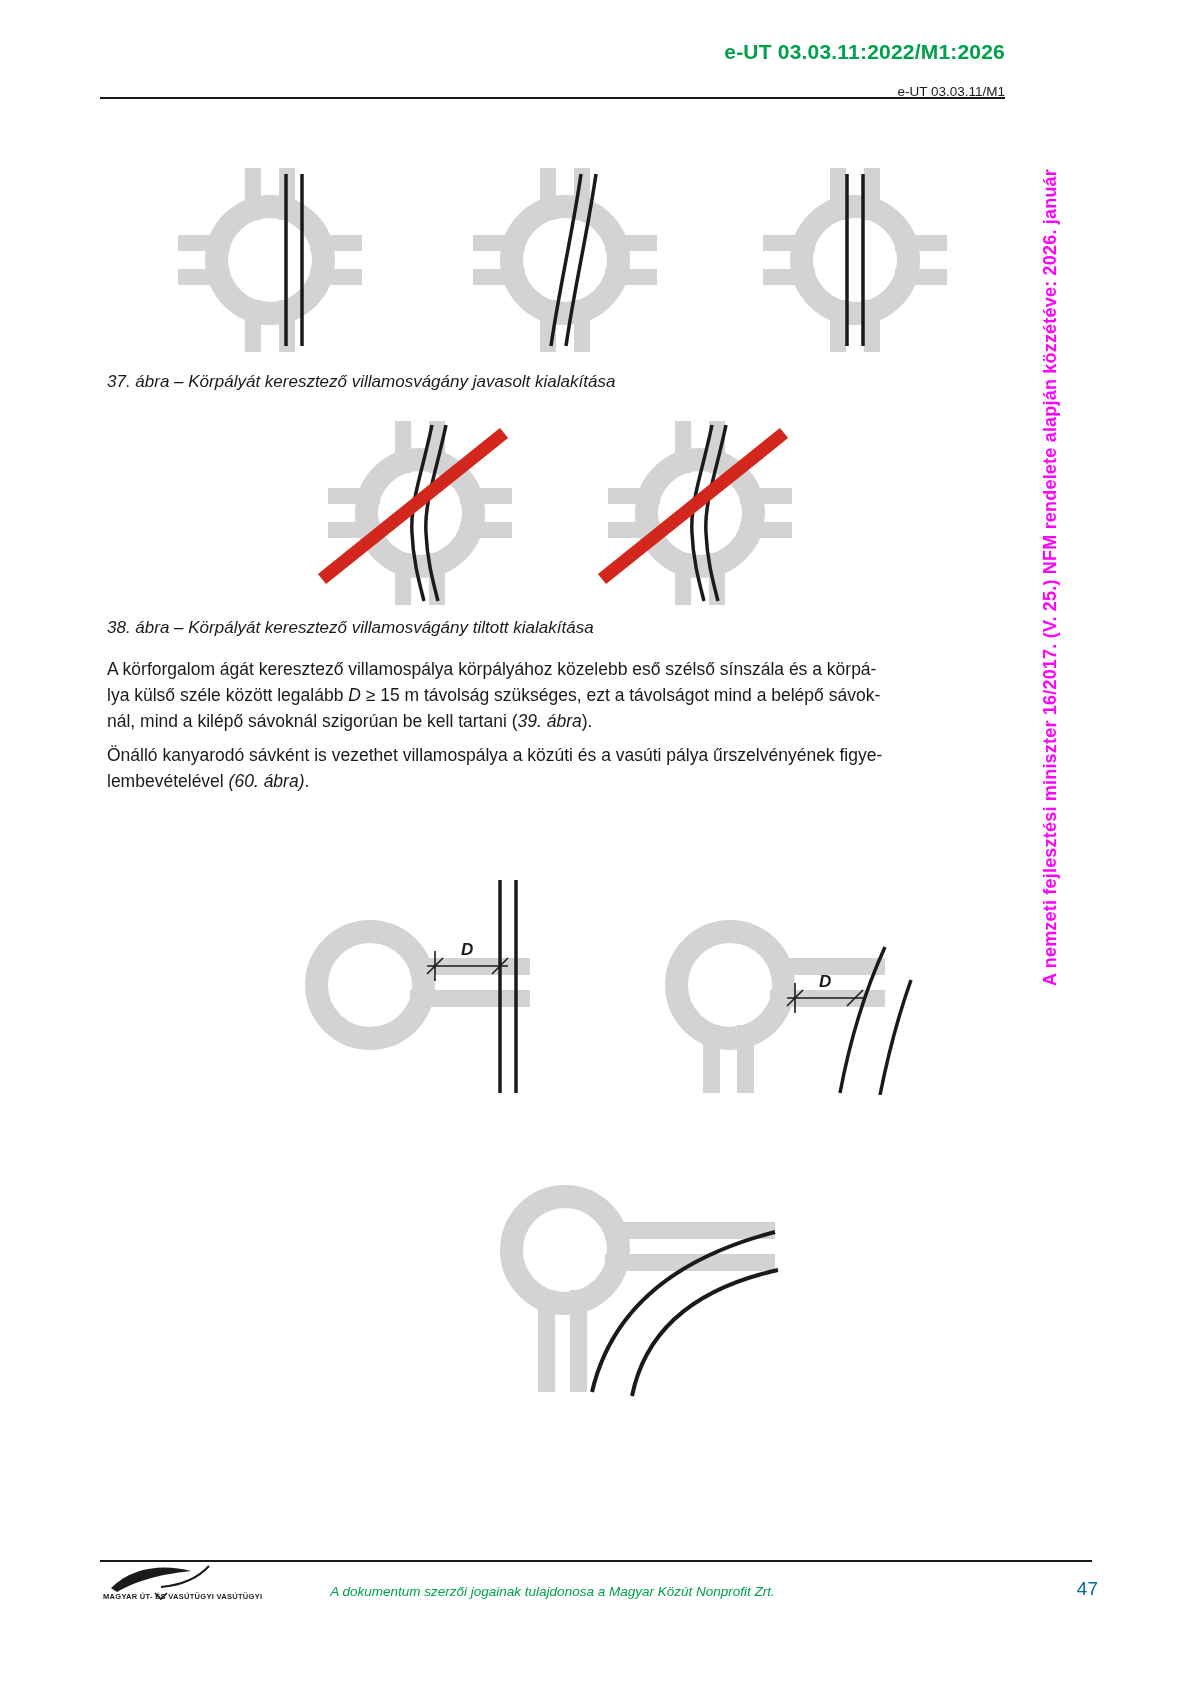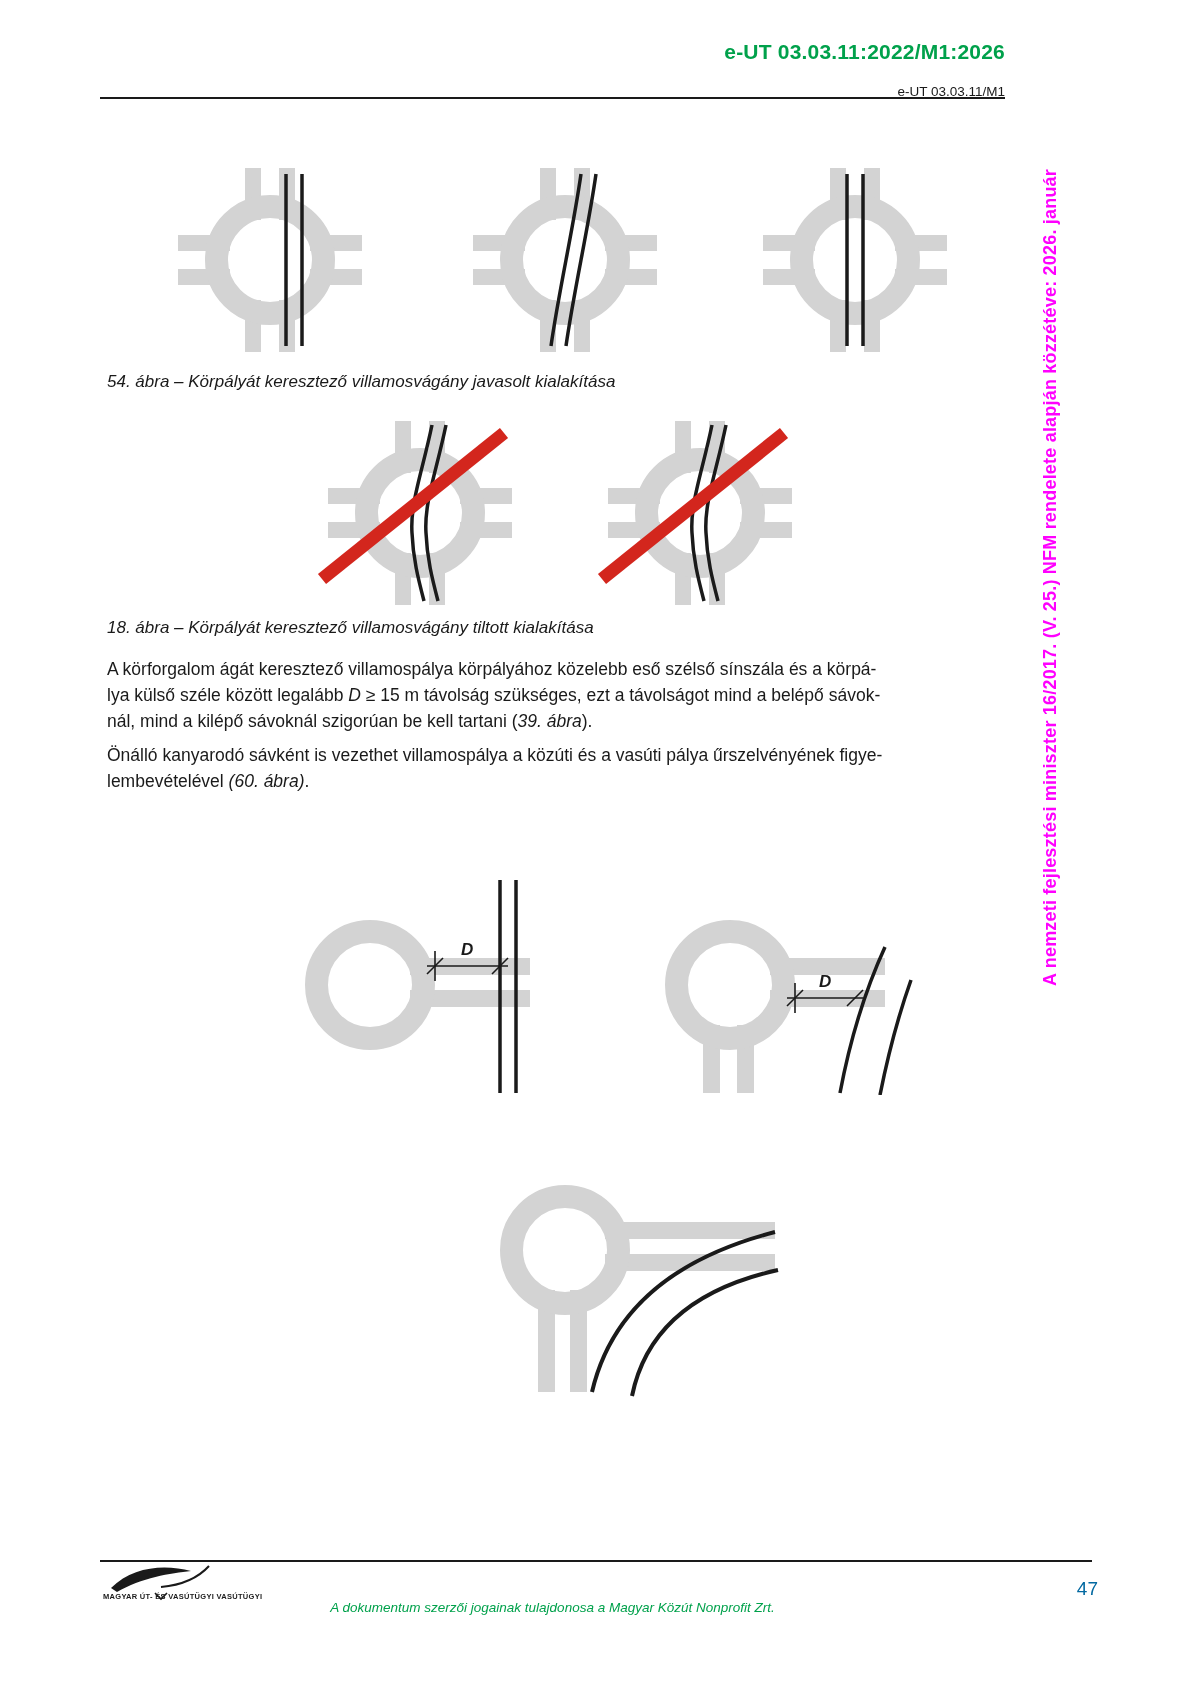--- a/index.html
+++ b/index.html
@@ -32,21 +32,21 @@
   .ring{fill:none;stroke:var(--diagram-gray);stroke-width:23px;}
   .track{fill:none;stroke:var(--ink);stroke-width:3.5px;}
   .dim{stroke:var(--ink);stroke-width:1.6px;}
   .redline{stroke:var(--prohibit-red);stroke-width:13px;}
   .dlabel{font-family:"Liberation Sans",sans-serif;font-style:italic;font-weight:bold;font-size:17px;fill:var(--ink);}
   
   .ftr-rule{position:absolute;left:100px;top:1560px;width:992px;height:2px;background:#1a1a1a;}
   .logo{position:absolute;left:103px;top:1562px;width:170px;text-align:left;}
   .logo .society{font-size:7.5px;font-weight:bold;letter-spacing:.3px;color:#1a1a1a;margin-top:-14px;white-space:nowrap;}
   .copyright{position:absolute;left:100px;top:1584px;width:905px;text-align:center;
-    font-size:13.5px;font-style:italic;color:var(--accent-green);margin-top:16px;}
+    font-size:13.5px;font-style:italic;color:var(--accent-green);}
   .pagenum{position:absolute;left:1040px;top:1578px;width:58px;text-align:right;font-size:19px;color:#0369a1;}
 </style>
 </head>
 <body>
 
 <div class="page">
 
   <div class="hdr">
     <div class="docid">e-UT 03.03.11:2022/M1:2026</div>
     <div class="doccode">e-UT 03.03.11/M1</div>
@@ -86,41 +86,41 @@
       </g>
     </g>
     <g transform="translate(695,98)">
       <use href="#rab4"></use>
       <g>
         <line class="track" x1="-8" y1="-86" x2="-8" y2="86"></line>
         <line class="track" x1="8" y1="-86" x2="8" y2="86"></line>
       </g>
     </g>
   </svg>
-  <div class="caption" style="top:372px;">54. ábra – Körpályát keresztező villamosvágány javasolt kialakítása</div>
+  <div class="caption" style="top:372px;">37. ábra – Körpályát keresztező villamosvágány javasolt kialakítása</div>
 
   <svg class="fig" style="left:280px;top:415px;" width="570" height="200" viewBox="0 0 570 200">
     <g transform="translate(140,98)">
       <use href="#rab4"></use>
       <g>
         <path class="track" d="M 12,-88 C 2,-40 -10,-10 -8,20 C -7,45 -2,65 4,88"></path>
         <path class="track" d="M 26,-88 C 16,-40 4,-10 6,20 C 7,45 12,65 18,88"></path>
       </g>
       <line class="redline" x1="-98" y1="66" x2="84" y2="-80"></line>
     </g>
     <g transform="translate(420,98)">
       <use href="#rab4"></use>
       <g>
         <path class="track" d="M 12,-88 C 2,-40 -10,-10 -8,20 C -7,45 -2,65 4,88"></path>
         <path class="track" d="M 26,-88 C 16,-40 4,-10 6,20 C 7,45 12,65 18,88"></path>
       </g>
       <line class="redline" x1="-98" y1="66" x2="84" y2="-80"></line>
     </g>
   </svg>
-  <div class="caption" style="top:618px;">18. ábra – Körpályát keresztező villamosvágány tiltott kialakítása</div>
+  <div class="caption" style="top:618px;">38. ábra – Körpályát keresztező villamosvágány tiltott kialakítása</div>
 
   <p class="body-par" style="top:638px;"><span>A körforgalom ágát keresztező villamospálya körpályához közelebb eső szélső sínszála és a körpá-
 lya külső széle között legalább </span><i>D</i><span> ≥ 15 m távolság szükséges, ezt a távolságot mind a belépő sávok-
 nál, mind a kilépő sávoknál szigorúan be kell tartani (</span><i>39. ábra</i><span>).</span></p>
 
   <p class="body-par" style="top:724px;"><span>Önálló kanyarodó sávként is vezethet villamospálya a közúti és a vasúti pálya űrszelvényének figye-
 lembevételével </span><i>(60. ábra)</i><span>.</span></p>
 
   <svg class="fig" style="left:275px;top:855px;" width="645" height="240" viewBox="0 0 645 240">
 

